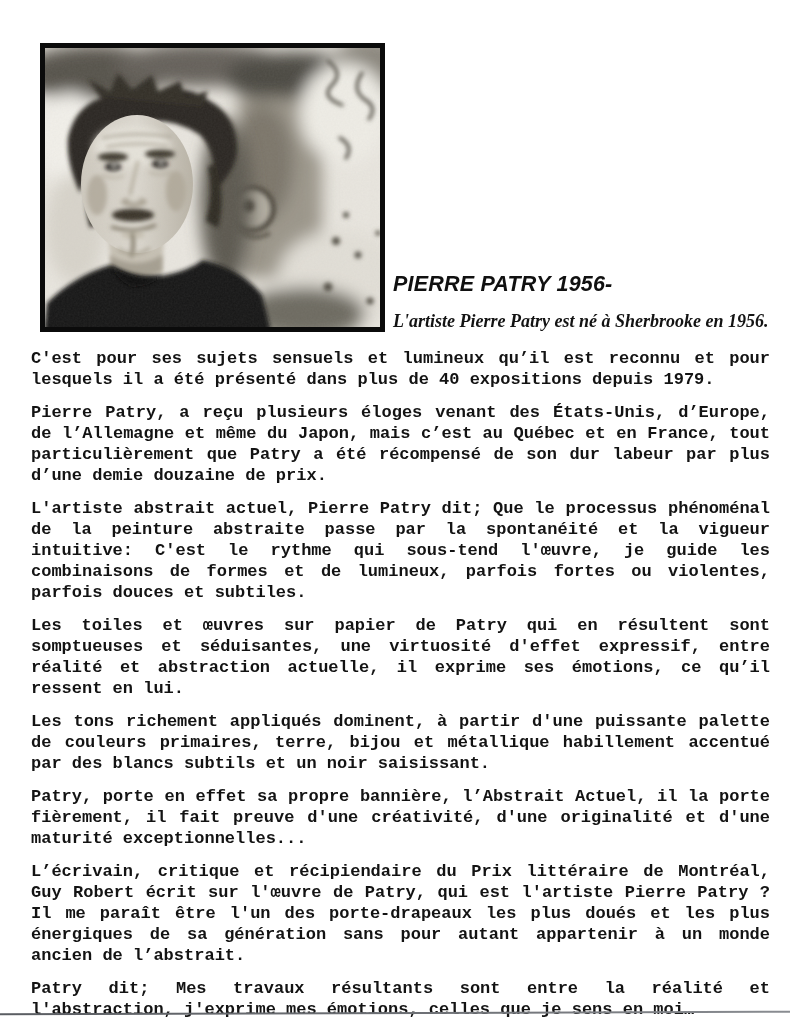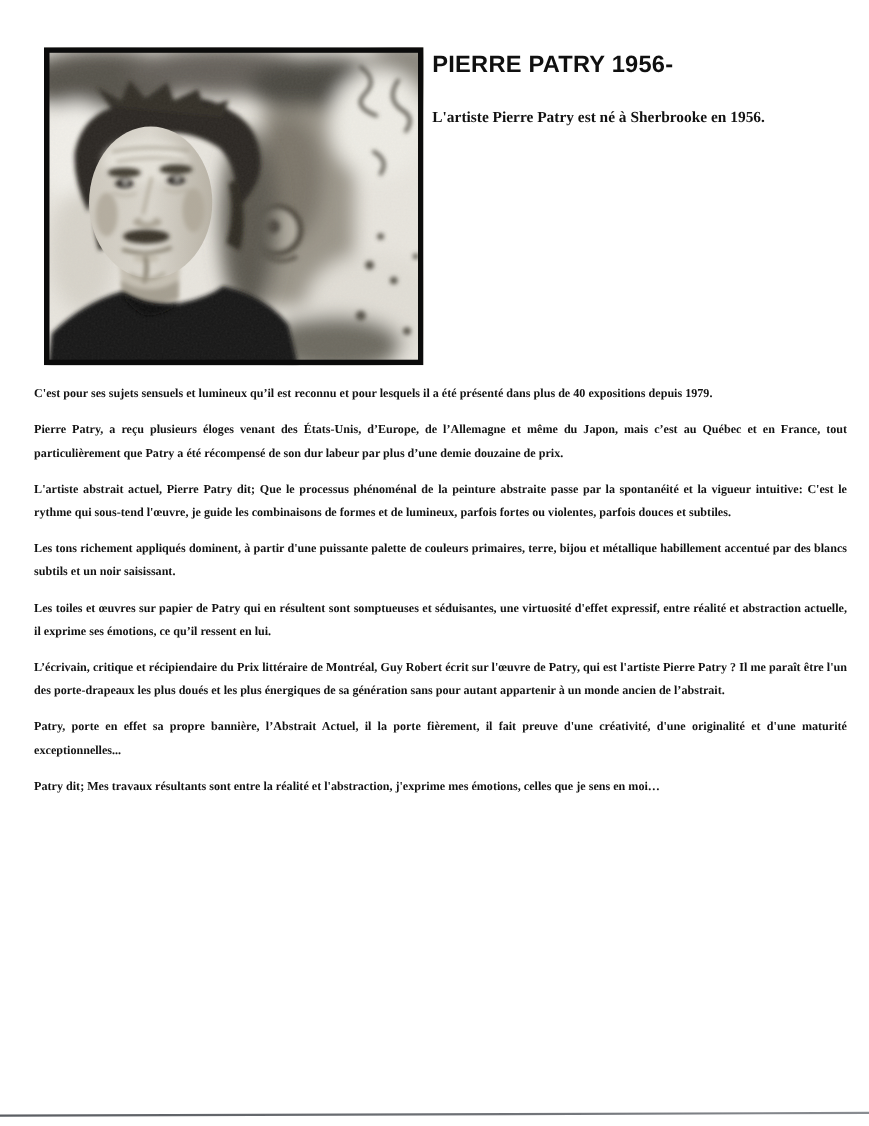--- a/index.html
+++ b/index.html
@@ -10,22 +10,23 @@
     height: 1024px;
     margin: 0 auto;
     background: #ffffff;
     overflow: hidden;
     color: #131313;
     font-family: "Liberation Serif", serif;
     font-weight: 700;
   }
   .top-section {
     display: flex;
-    align-items: flex-start;
+    align-items: flex-end;
     margin: 43px 20px 0 40px;
+    font-style: italic;
   }
   .photo-frame {
     flex: none;
     width: 345px;
     height: 289px;
     line-height: 0;
   }
   .photo-frame svg { width: 345px; height: 289px; }
   .right-col {
     margin-left: 8px;
@@ -47,36 +48,37 @@
     font-size: 17.5px;
     line-height: 21px;
     color: #101010;
   }
   .byline {
     margin: 21px 0 0 0;
     font-size: 17px;
     line-height: 21px;
   }
   .right-col p.intro {
-    margin: 26px 0 0 0;
-    font-size: 14px;
+    margin: 14px 0 0 0;
+    font-size: 18px;
     line-height: 21px;
     text-align: justify;
     text-justify: inter-word;
   }
   .body-section {
     margin: 16px 20px 0 31px;
     width: 739px;
   }
   .body-section p {
     margin: 12px 0 0 0;
-    font-size: 11px;
+    font-size: 17px;
     line-height: 21px;
     text-align: justify;
     text-justify: inter-word;
+    font-family: Liberation Mono, monospace;
   }
   .body-section p:first-child { margin-top: 0; }
   .scan-edge-line {
     position: absolute;
     left: -4px;
     right: -4px;
     top: 1012px;
     height: 2.4px;
     background: linear-gradient(90deg, #5a5d62, #6e7176 55%, #8a8d92);
     transform: rotate(-0.18deg);
@@ -206,21 +208,21 @@
     <div class="right-col">
       <h1 class="page-title">PIERRE PATRY 1956-</h1>
       <p class="intro">L'artiste Pierre Patry est né à Sherbrooke en 1956.</p>
     </div>
   </div>
 
   <div class="body-section">
     <p>C'est pour ses sujets sensuels et lumineux qu’il est reconnu et pour lesquels il a été pré­senté dans plus de 40 expositions depuis 1979.</p>
     <p>Pierre Patry, a reçu plusieurs éloges venant des États-Unis, d’Europe, de l’Allemagne et même du Japon, mais c’est au Québec et en France, tout particulièrement que Patry a été récompensé de son dur labeur par plus d’une demie douzaine de prix.</p>
     <p>L'artiste abstrait actuel, Pierre Patry dit; Que le processus phénoménal de la peinture abstraite passe par la spontanéité et la vigueur intuitive: C'est le rythme qui sous-tend l'œuvre, je guide les combinaisons de formes et de lumineux, parfois fortes ou violentes, parfois douces et subtiles.</p>
+    <p>Les toiles et œuvres sur papier de Patry qui en résultent sont somptueuses et séduisantes, une virtuosité d'effet expressif, entre réalité et abstraction actuelle, il exprime ses émo­tions, ce qu’il ressent en lui.</p>
     <p>Les tons richement appliqués dominent, à partir d'une puissante palette de couleurs pri­maires, terre, bijou et métallique habillement accentué par des blancs subtils et un noir saisissant.</p>
-    <p>Les toiles et œuvres sur papier de Patry qui en résultent sont somptueuses et séduisantes, une virtuosité d'effet expressif, entre réalité et abstraction actuelle, il exprime ses émo­tions, ce qu’il ressent en lui.</p>
+    <p>Patry, porte en effet sa propre bannière, l’Abstrait Actuel, il la porte fièrement, il fait preuve d'une créativité, d'une originalité et d'une maturité exceptionnelles...</p>
     <p>L’écrivain, critique et récipiendaire du Prix littéraire de Montréal, Guy Robert écrit sur l'œuvre de Patry, qui est l'artiste Pierre Patry ? Il me paraît être l'un des porte-drapeaux les plus doués et les plus énergiques de sa génération sans pour autant appartenir à un monde ancien de l’abstrait.</p>
-    <p>Patry, porte en effet sa propre bannière, l’Abstrait Actuel, il la porte fièrement, il fait preuve d'une créativité, d'une originalité et d'une maturité exceptionnelles...</p>
     <p>Patry dit; Mes travaux résultants sont entre la réalité et l'abstraction, j'exprime mes émotions, celles que je sens en moi…</p>
   </div>
 
   <div class="scan-edge-line"></div>
 </div>
 
 </body></html>

